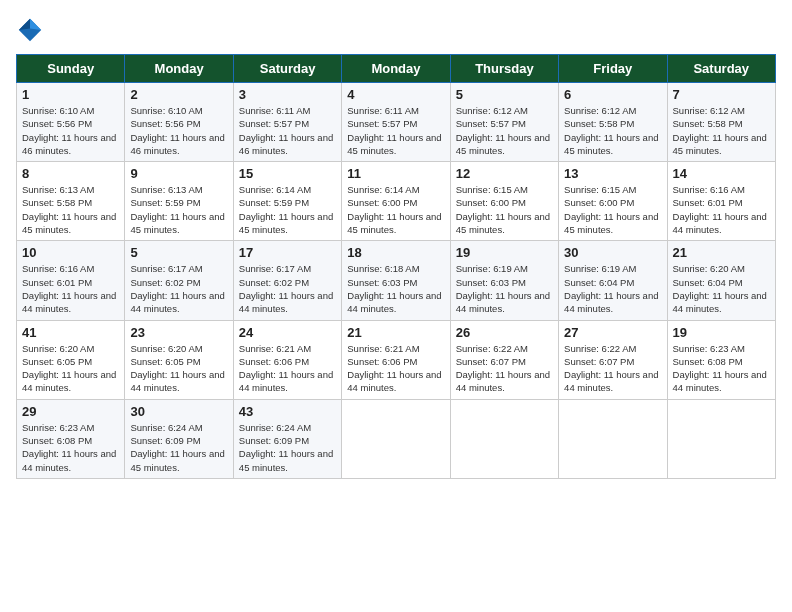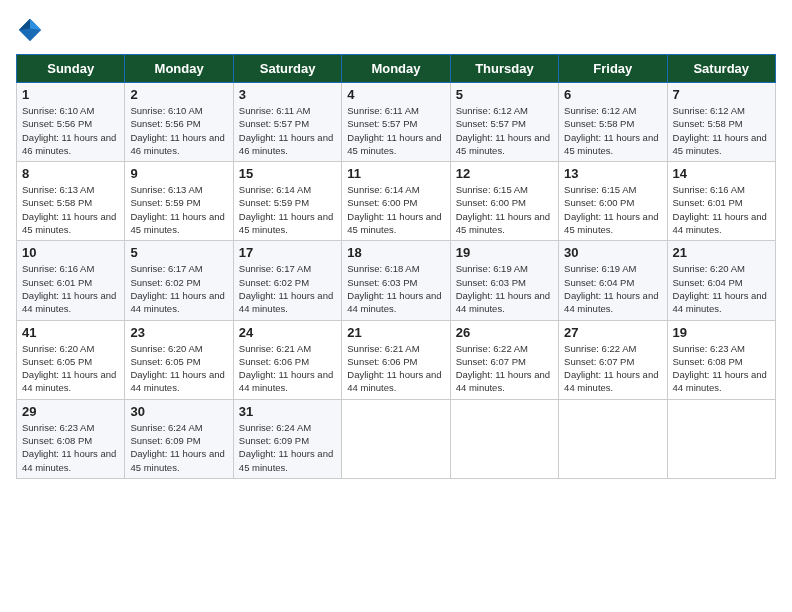--- a/index.html
+++ b/index.html
@@ -253,21 +253,21 @@
       <tr>
         <td>
           <span class="day-num">29</span>
           <div class="day-info">Sunrise: 6:23 AM<br>Sunset: 6:08 PM<br>Daylight: 11 hours and 44 minutes.</div>
         </td>
         <td>
           <span class="day-num">30</span>
           <div class="day-info">Sunrise: 6:24 AM<br>Sunset: 6:09 PM<br>Daylight: 11 hours and 45 minutes.</div>
         </td>
         <td>
-          <span class="day-num">31</span>
+          <span class="day-num">43</span>
           <div class="day-info">Sunrise: 6:24 AM<br>Sunset: 6:09 PM<br>Daylight: 11 hours and 45 minutes.</div>
         </td>
         <td class="empty-cell"></td>
         <td class="empty-cell"></td>
         <td class="empty-cell"></td>
         <td class="empty-cell"></td>
       </tr>
     </tbody>
 </table>
 

